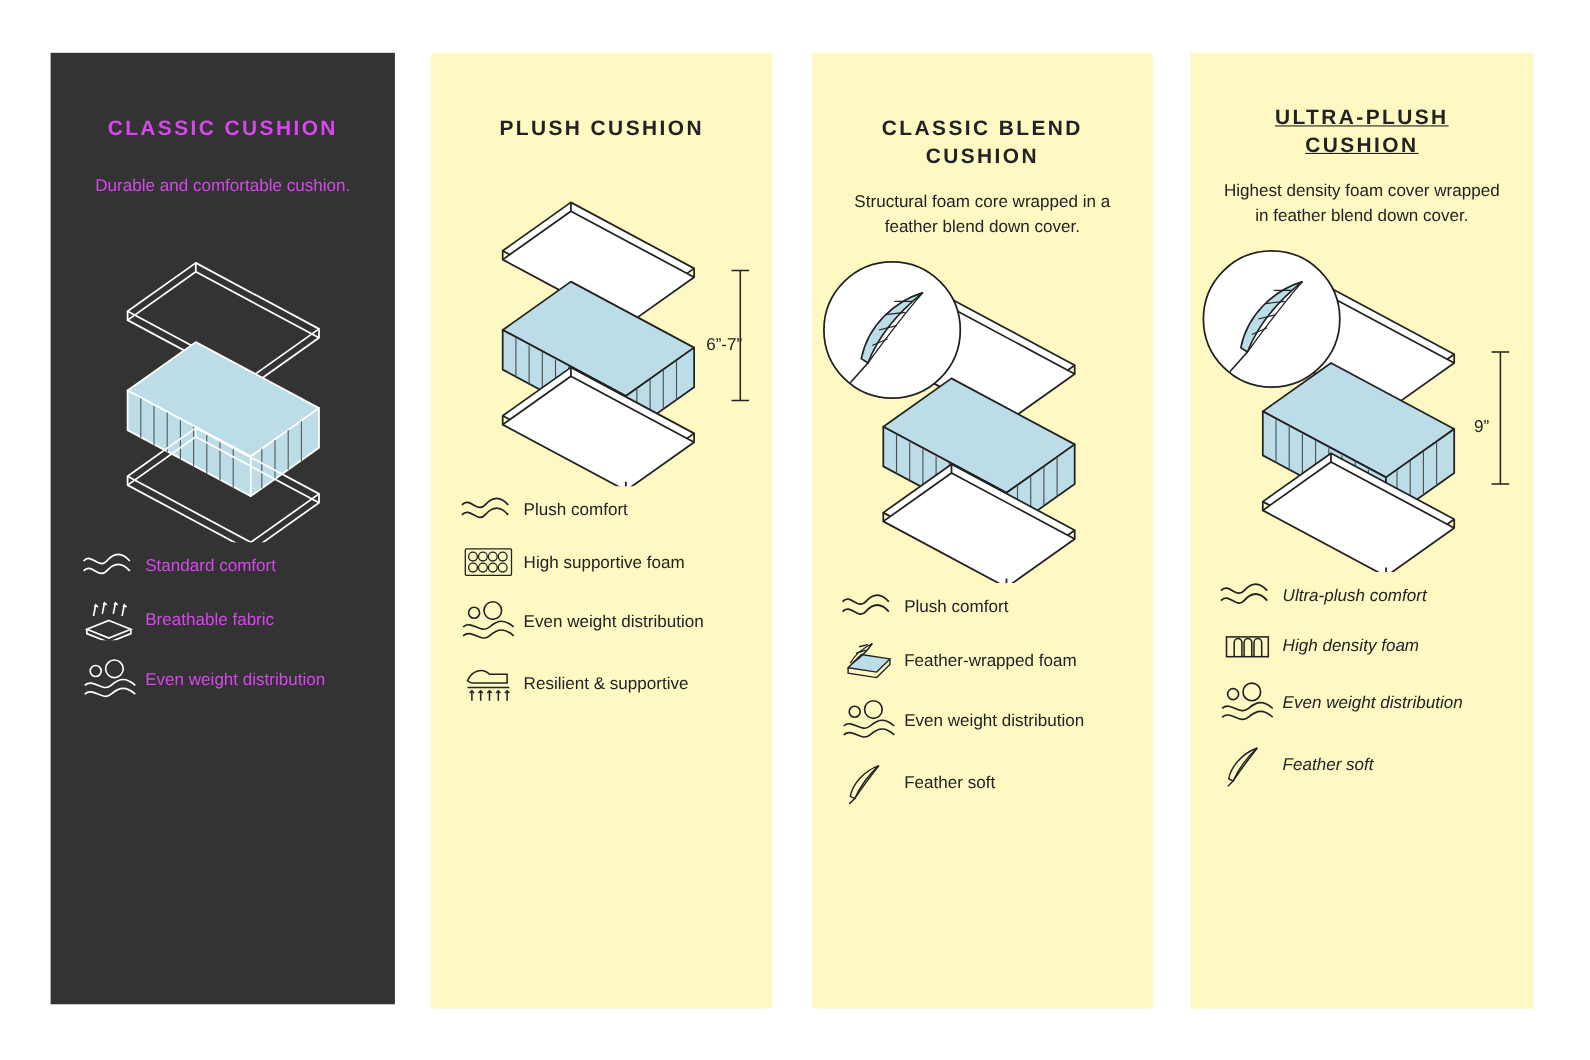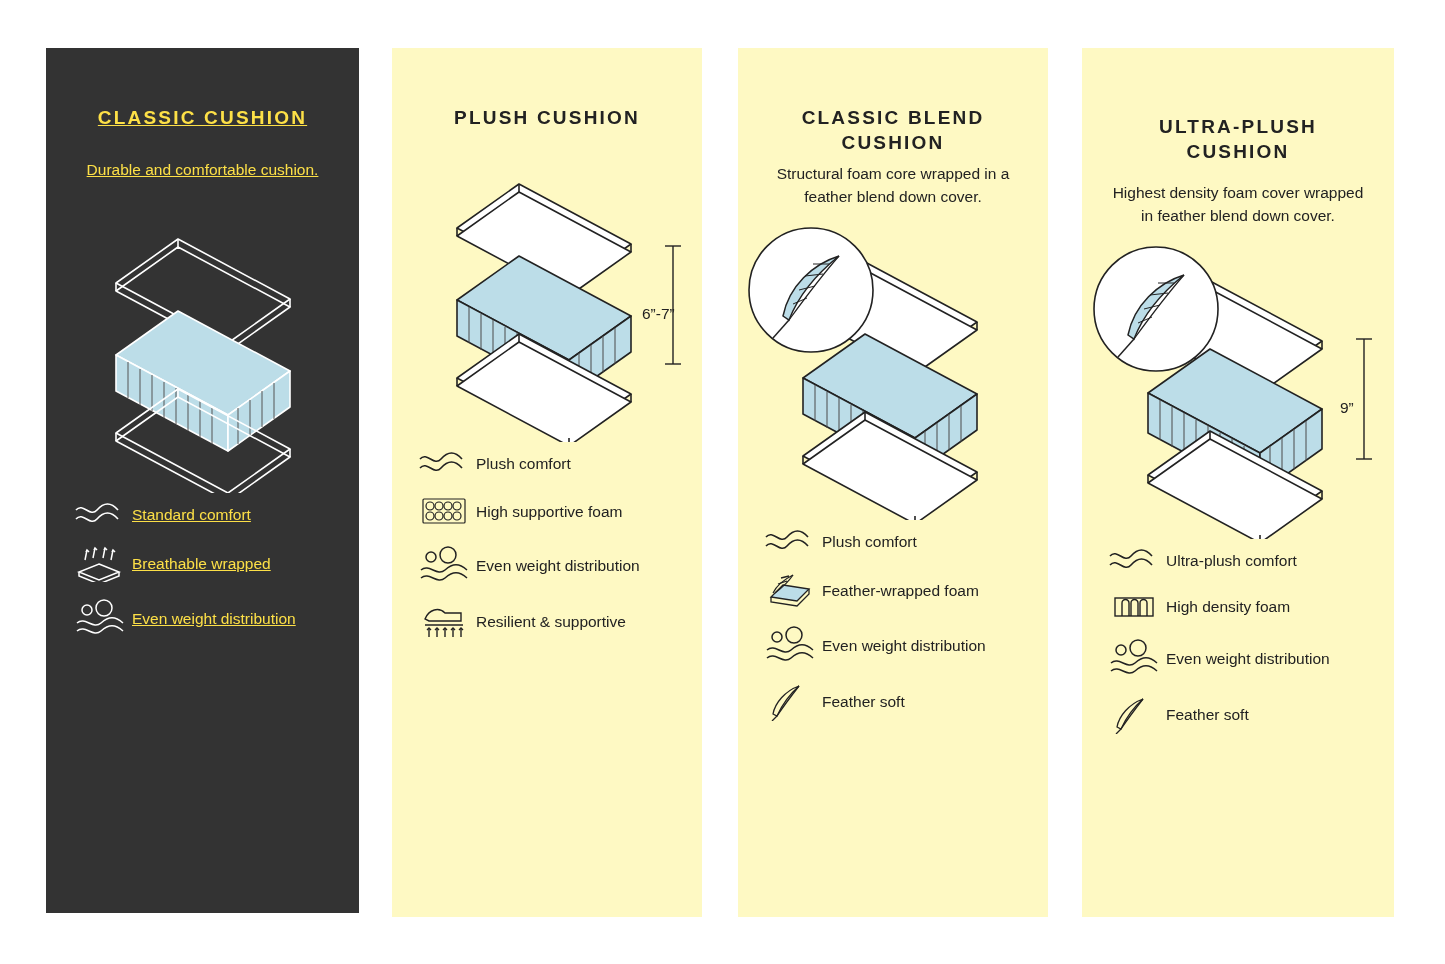--- a/index.html
+++ b/index.html
@@ -21,22 +21,21 @@
     background: #ffffff;
   }
   .card {
     position: absolute;
     top: 48px;
     box-sizing: border-box;
     padding: 0;
   }
   .card.dark {
     background: #333333;
-    color: #fde047;
-    text-decoration: underline;
+    color: #d946ef;
   }
   .card.light {
     background: #fef9c3;
     color: #222222;
   }
   .card-1 { left: 46px;   width: 313px; height: 865px; }
   .card-2 { left: 392px;  width: 310px; height: 869px; }
   .card-3 { left: 738px;  width: 310px; height: 869px; }
   .card-4 { left: 1082px; width: 312px; height: 869px; }
 
@@ -45,32 +44,32 @@
     font-size: 19px;
     font-weight: bold;
     letter-spacing: 2.2px;
     line-height: 25px;
     margin: 0;
     padding: 0 22px;
   }
   .card-1 .card-title { margin-top: 57px; }
   .card-2 .card-title { margin-top: 57px; }
   .card-3 .card-title { margin-top: 57px; }
-  .card-4 .card-title { margin-top: 66px; }
+  .card-4 .card-title { margin-top: 47px; text-decoration: underline; }
 
   .card-desc {
     text-align: center;
     font-size: 15.5px;
     line-height: 23px;
     margin: 0;
     padding: 0 26px;
   }
   .card-1 .card-desc { margin-top: 28px; }
   .card-2 .card-desc { margin-top: 28px; }
-  .card-3 .card-desc { margin-top: 7px; }
+  .card-3 .card-desc { margin-top: 17px; }
   .card-4 .card-desc { margin-top: 17px; }
 
   .diagram {
     position: relative;
     width: 100%;
     height: 300px;
     margin-top: 12px;
   }
   .diagram svg { display: block; margin: 0 auto; }
 
@@ -91,21 +90,21 @@
     align-items: center;
   }
   .feature .ftxt {
     font-size: 15.5px;
     line-height: 21px;
     max-width: 165px;
   }
   .card-1 .features { padding-left: 22px; text-align: right; }
   .card-2 .features { padding-left: 20px; }
   .card-3 .features { padding-left: 20px; }
-  .card-4 .features { padding-left: 20px; }
+  .card-4 .features { padding-left: 20px; font-style: italic; }
 
   .dim-label {
     position: absolute;
     font-size: 15.5px;
     color: #222;
   }
 </style>
 </head>
 <body>
 
@@ -168,21 +167,21 @@
         <span class="fic">
           <svg width="54" height="38" viewBox="0 0 54 38">
             <g stroke="#ffffff" stroke-width="1.5" fill="none">
               <polygon points="26,20 46,28 26,36 6,28"></polygon>
               <path d="M6 28 L6 32 L26 40 L46 32 L46 28"></path>
               <path d="M12 16 L14 6 M20 14 L22 4 M30 14 L32 4 M38 16 L40 6"></path>
               <path d="M13 8 L14 6 L16 8 M21 6 L22 4 L24 6 M31 6 L32 4 L34 6 M39 8 L40 6 L42 8"></path>
             </g>
           </svg>
         </span>
-        <span class="ftxt">Breathable wrapped</span>
+        <span class="ftxt">Breathable fabric</span>
       </div>
       <div class="feature">
         <span class="fic">
           <svg width="54" height="38" viewBox="0 0 54 38">
             <g stroke="#ffffff" stroke-width="1.5" fill="none">
               <circle cx="14" cy="11" r="5"></circle>
               <circle cx="31" cy="9" r="8"></circle>
               <path d="M4 24 C12 17, 20 31, 28 24 S42 17, 50 24"></path>
               <path d="M4 32 C12 25, 20 39, 28 32 S42 25, 50 32"></path>
             </g>

